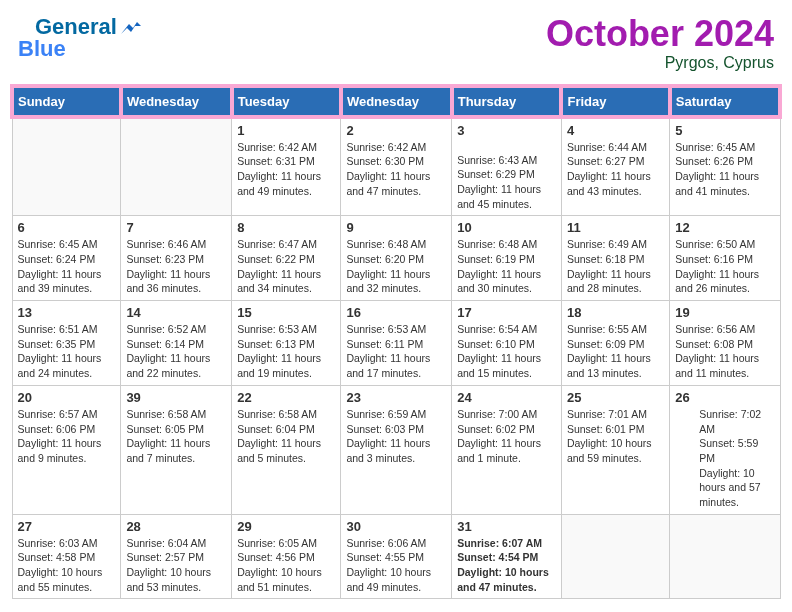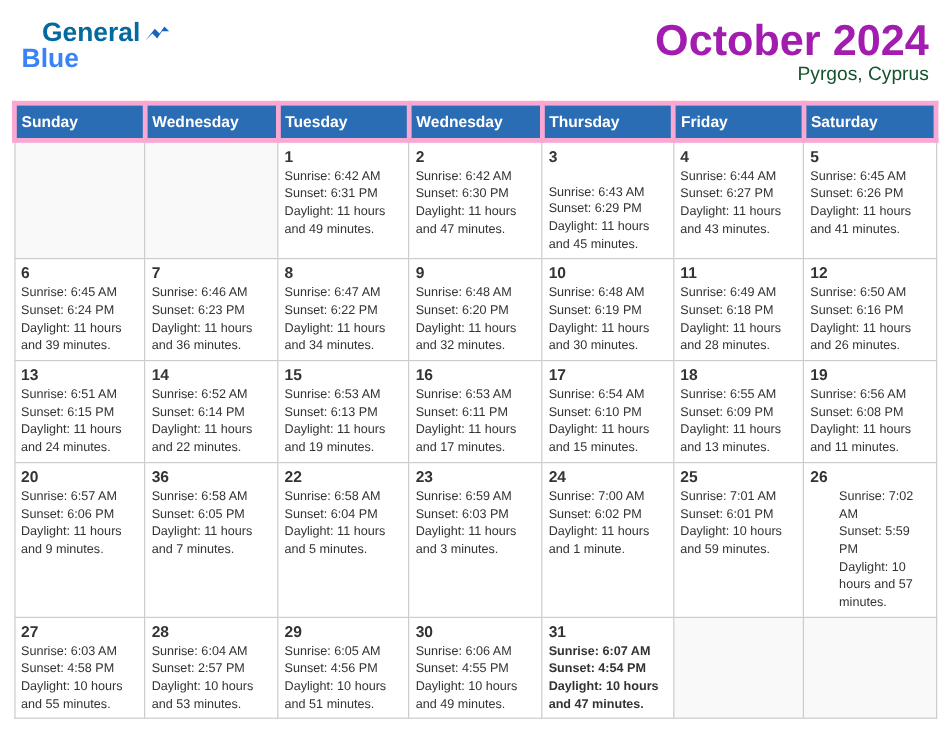--- a/index.html
+++ b/index.html
@@ -184,21 +184,21 @@
           <span class="day-num">12</span>
           <div class="day-info" style="white-space: pre-line;">Sunrise: 6:50 AM
 Sunset: 6:16 PM
 Daylight: 11 hours and 26 minutes.</div>
         </td>
       </tr>
       <tr>
         <td>
           <span class="day-num">13</span>
           <div class="day-info" style="white-space: pre-line;">Sunrise: 6:51 AM
-Sunset: 6:15 PM
+Sunset: 6:35 PM
 Daylight: 11 hours and 24 minutes.</div>
         </td>
         <td>
           <span class="day-num">14</span>
           <div class="day-info" style="white-space: pre-line;">Sunrise: 6:52 AM
 Sunset: 6:14 PM
 Daylight: 11 hours and 22 minutes.</div>
         </td>
         <td>
           <span class="day-num">15</span>
@@ -232,21 +232,21 @@
         </td>
       </tr>
       <tr>
         <td>
           <span class="day-num">20</span>
           <div class="day-info" style="white-space: pre-line;">Sunrise: 6:57 AM
 Sunset: 6:06 PM
 Daylight: 11 hours and 9 minutes.</div>
         </td>
         <td>
-          <span class="day-num">36</span>
+          <span class="day-num">39</span>
           <div class="day-info" style="white-space: pre-line;">Sunrise: 6:58 AM
 Sunset: 6:05 PM
 Daylight: 11 hours and 7 minutes.</div>
         </td>
         <td>
           <span class="day-num">22</span>
           <div class="day-info" style="white-space: pre-line;">Sunrise: 6:58 AM
 Sunset: 6:04 PM
 Daylight: 11 hours and 5 minutes.</div>
         </td>

